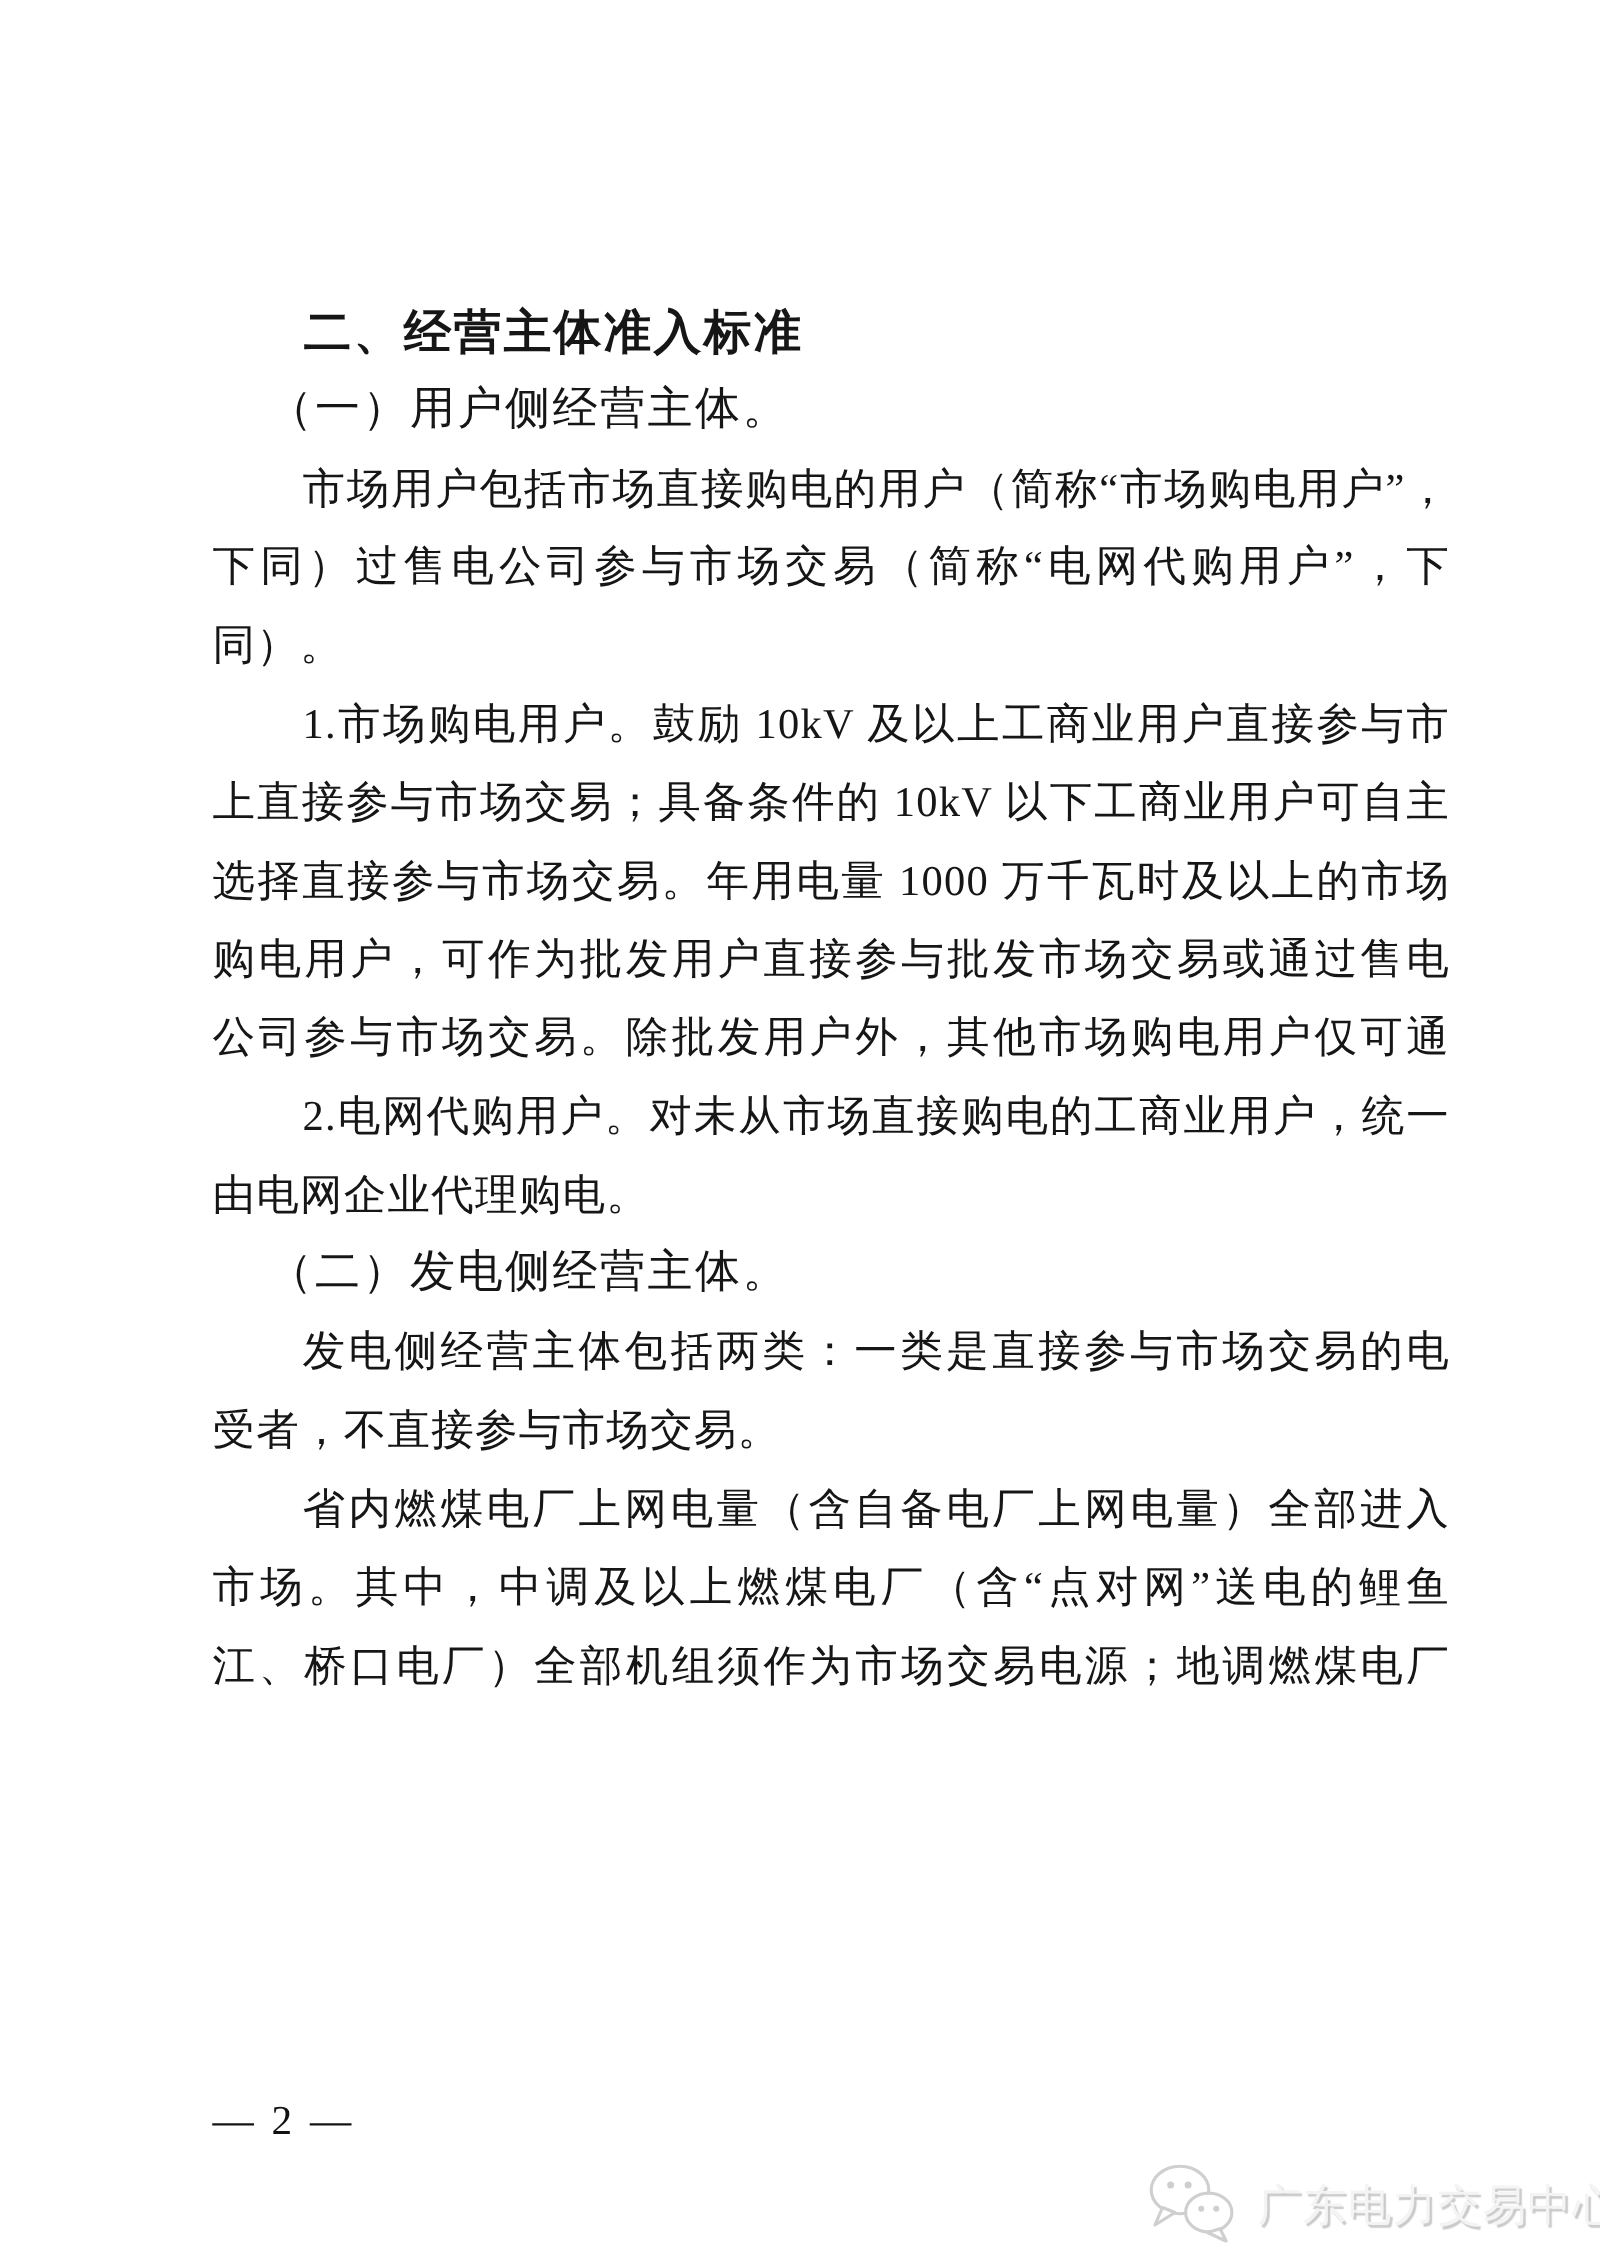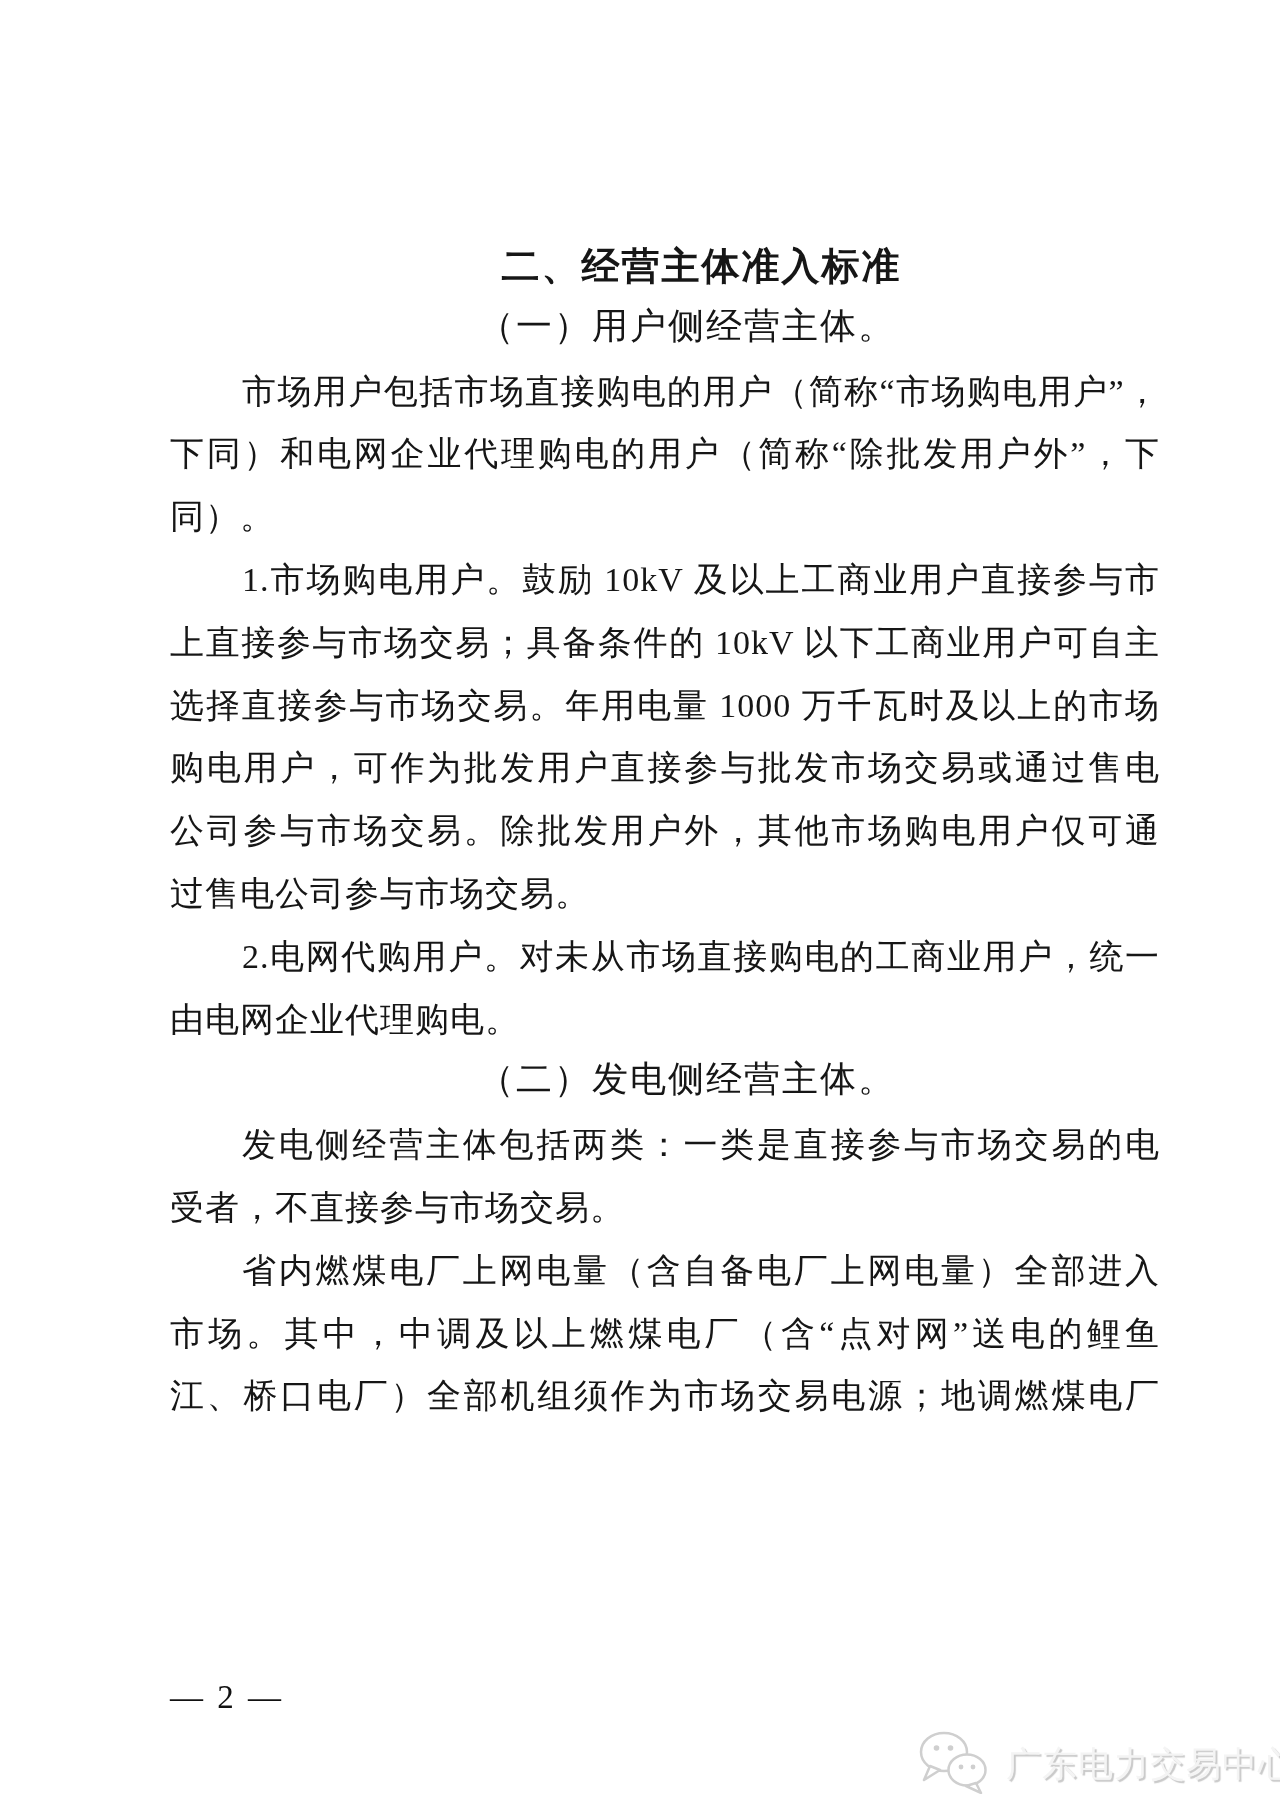--- a/index.html
+++ b/index.html
@@ -16,21 +16,21 @@
     position:absolute;
     left:170px;top:235px;
     width:990px;
   }
   .line{
     height:62.8px;
     line-height:62.8px;
     font-size:34px;
     letter-spacing:1px;
     overflow:hidden;
-    text-align:center;
+    text-align:left;
   }
   
   .line.body{text-align:justify;text-align-last:justify;}
   .line.first{padding-left:72px;text-align:justify;text-align-last:justify;}
   .line.end{text-align:left;}
   .line.sub{
     padding-left:44px;
     font-size:36px;
     letter-spacing:2px;
     font-family:Liberation Mono, monospace;
@@ -70,28 +70,27 @@
 </style>
 </head>
 <body>
 
 <div class="page">
 
   <div class="textblock">
     <div class="line heading">二、经营主体准入标准</div>
     <div class="line sub">（一）用户侧经营主体。</div>
     <div class="line first">市场用户包括市场直接购电的用户（简称“市场购电用户”，</div>
-    <div class="line body">下同）和电网企业代理购电的用户（简称“除批发用户外”，下</div>
+    <div class="line body">下同）过售电公司参与市场交易（简称“电网代购用户”，下</div>
     <div class="line end">同）。</div>
     <div class="line first">1.市场购电用户。鼓励 10kV 及以上工商业用户直接参与市</div>
     <div class="line body">上直接参与市场交易；具备条件的 10kV 以下工商业用户可自主</div>
     <div class="line body">选择直接参与市场交易。年用电量 1000 万千瓦时及以上的市场</div>
     <div class="line body">购电用户，可作为批发用户直接参与批发市场交易或通过售电</div>
     <div class="line body">公司参与市场交易。除批发用户外，其他市场购电用户仅可通</div>
-    <div class="line end">过售电公司参与市场交易。</div>
     <div class="line first">2.电网代购用户。对未从市场直接购电的工商业用户，统一</div>
     <div class="line end">由电网企业代理购电。</div>
     <div class="line sub">（二）发电侧经营主体。</div>
     <div class="line first">发电侧经营主体包括两类：一类是直接参与市场交易的电</div>
     <div class="line end">受者，不直接参与市场交易。</div>
     <div class="line first">省内燃煤电厂上网电量（含自备电厂上网电量）全部进入</div>
     <div class="line body">市场。其中，中调及以上燃煤电厂（含“点对网”送电的鲤鱼</div>
     <div class="line body">江、桥口电厂）全部机组须作为市场交易电源；地调燃煤电厂</div>
   </div>
 

